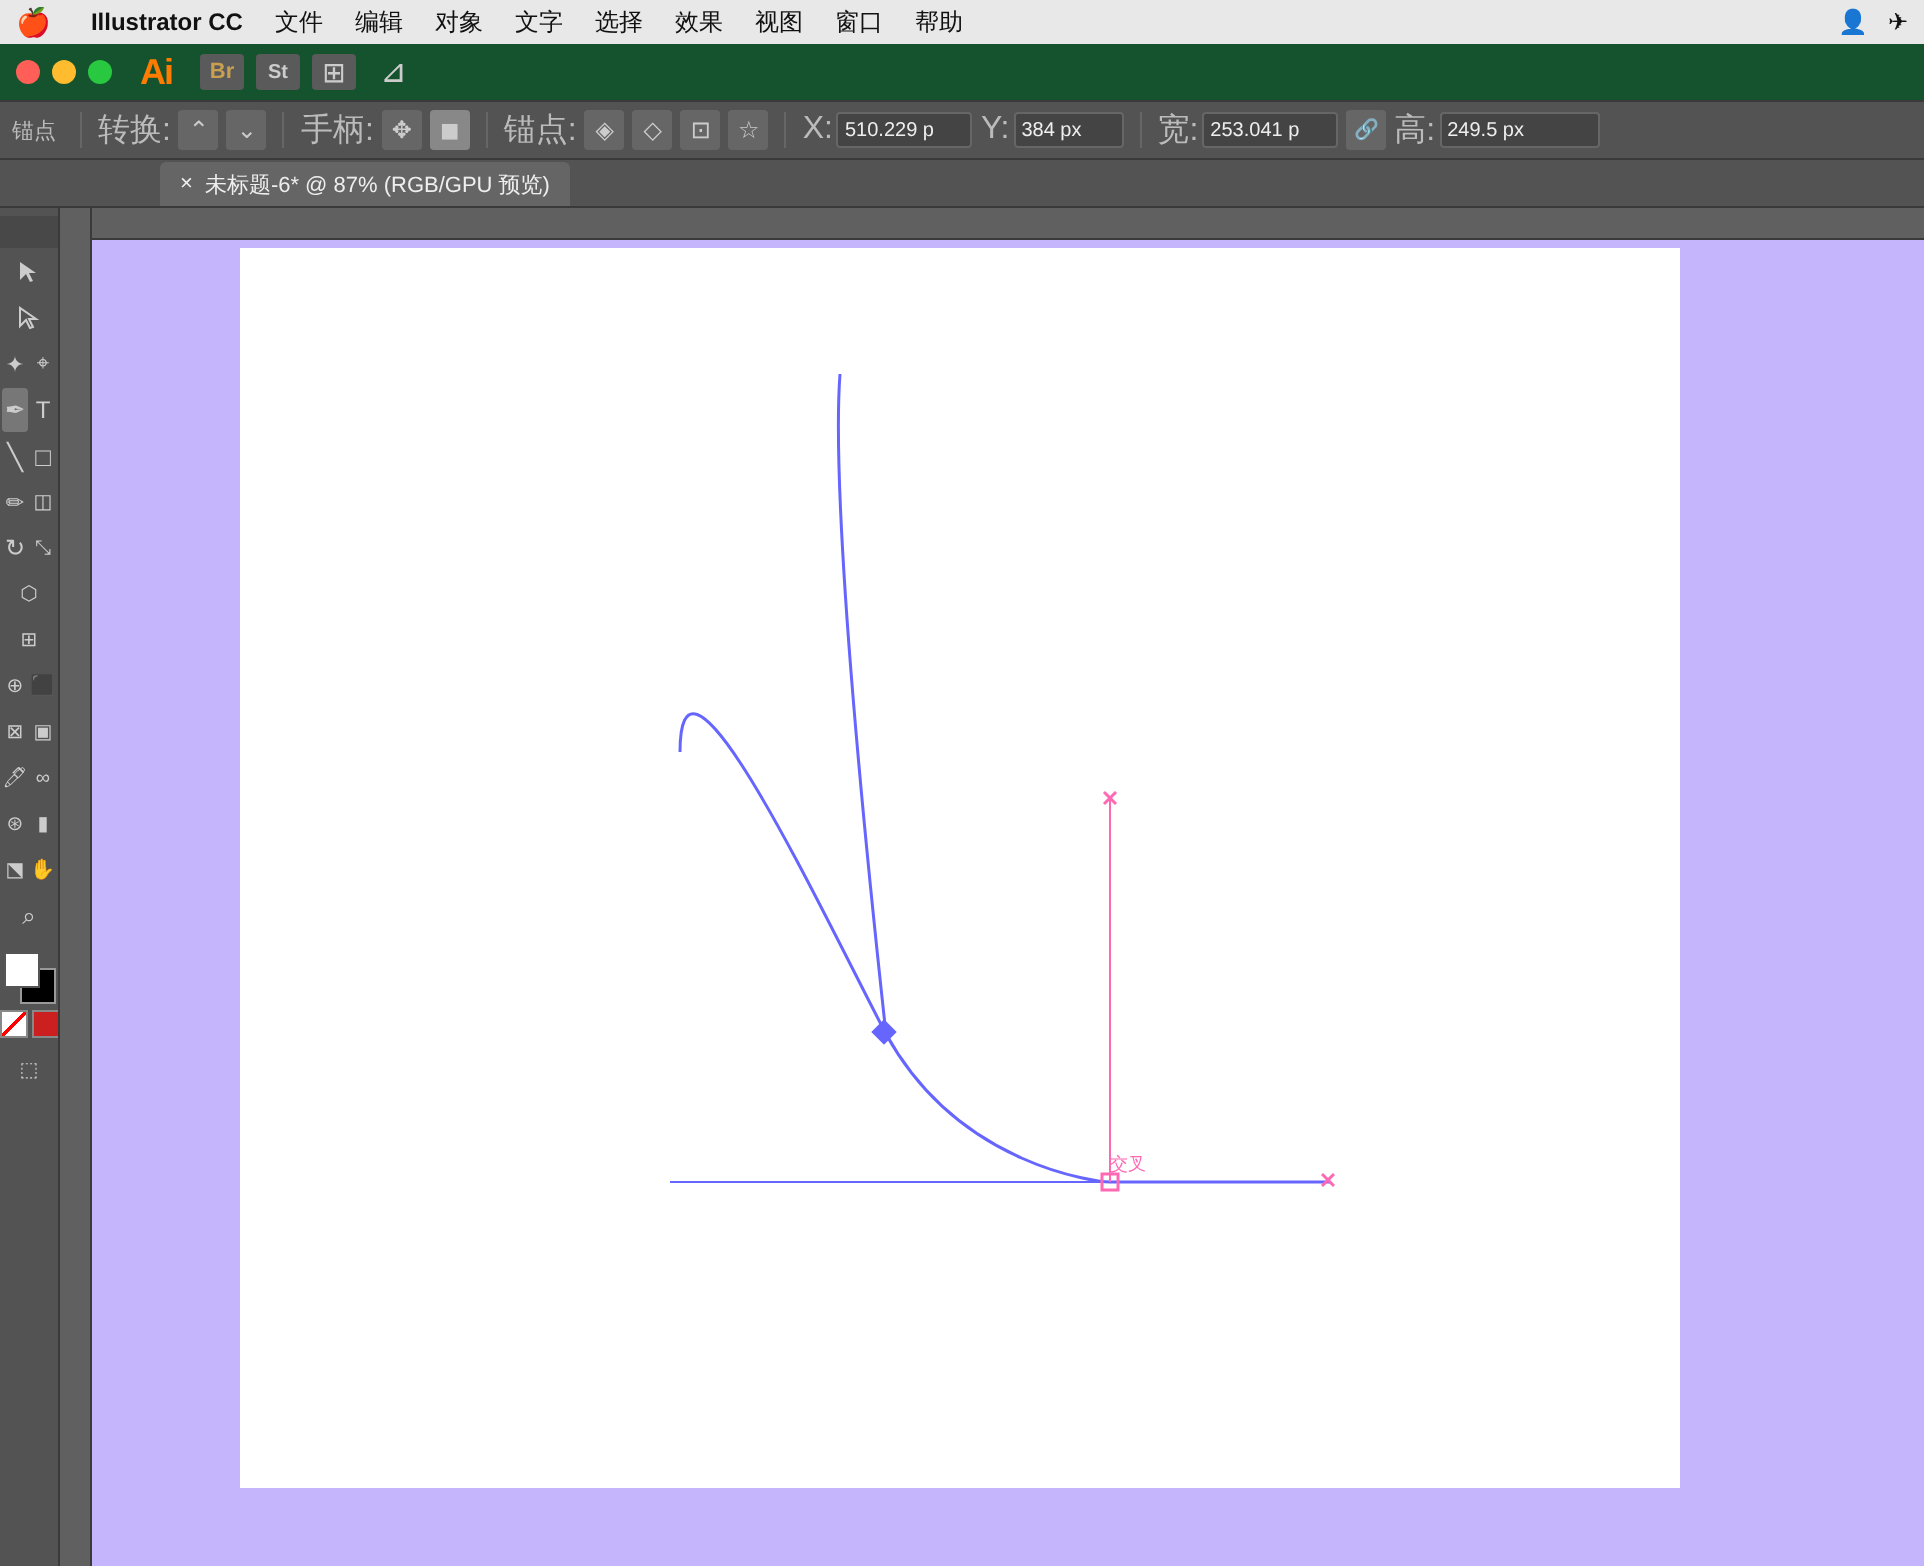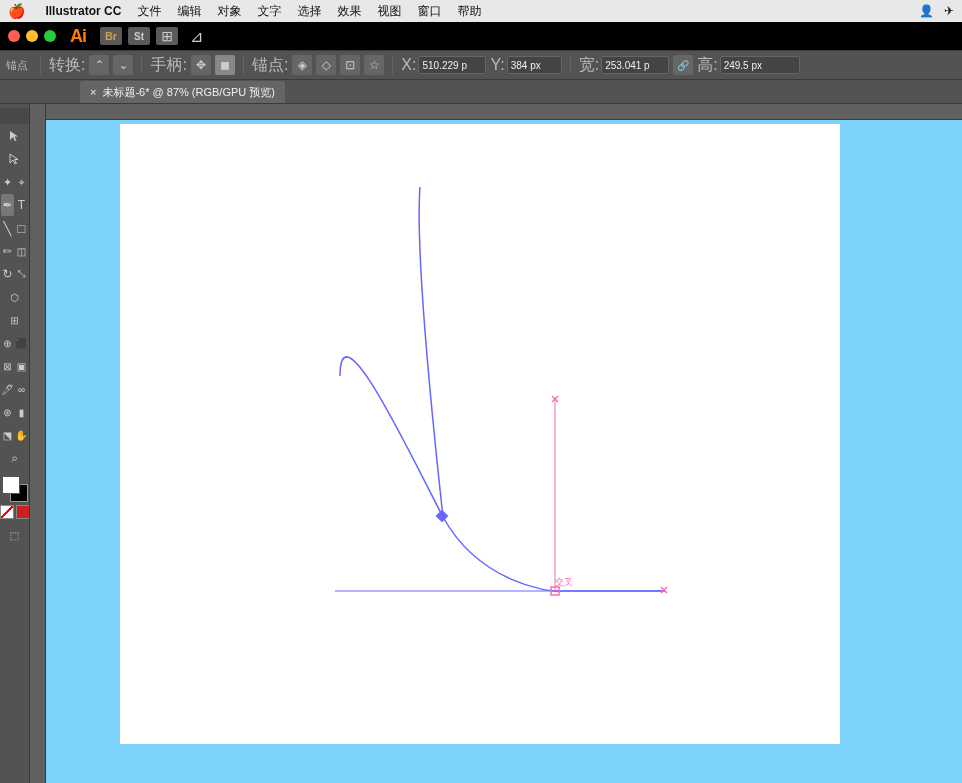--- a/index.html
+++ b/index.html
@@ -11,21 +11,21 @@
       display: flex; align-items: center; padding: 0 8px;
       color: #111; font-size: 12px; gap: 16px;
     }
     #menubar .apple { font-size: 14px; margin-right: 4px; }
     #menubar span { cursor: default; }
     #menubar .app-name { font-weight: 700; }
     #menubar .icons-right { margin-left: auto; display: flex; gap: 10px; align-items: center; }
 
     
     #window-chrome {
-      width: 100%; height: 28px; background: #000000;
+      width: 100%; height: 28px; background: #14532d;
       display: flex; align-items: center; padding: 0 8px; gap: 6px;
     }
     .traffic-light { width: 12px; height: 12px; border-radius: 50%; cursor: pointer; }
     .tl-red { background: #ff5f57; }
     .tl-yellow { background: #febc2e; }
     .tl-green { background: #28c840; }
 
     #ai-logo {
       margin-left: 8px; font-size: 18px; font-weight: 900;
       color: #ff7c00; letter-spacing: -1px;
@@ -102,21 +102,21 @@
     .swatch-fg { width: 18px; height: 18px; background: #fff; border: 1px solid #999; position: absolute; top: 0; left: 0; cursor: pointer; }
     .swatch-bg { width: 18px; height: 18px; background: #000; border: 1px solid #999; position: absolute; bottom: 0; right: 0; cursor: pointer; }
     .swatch-row { display: flex; gap: 2px; }
     .small-swatch { width: 14px; height: 14px; border: 1px solid #888; cursor: pointer; }
     .swatch-none { background: white; position: relative; overflow: hidden; }
     .swatch-none::after { content: ''; position: absolute; top: 0; left: 0; width: 100%; height: 100%; background: linear-gradient(to bottom right, transparent 45%, red 45%, red 55%, transparent 55%); }
     .swatch-color { background: #cc2020; }
 
     
     #canvas-area {
-      flex: 1; background: #7dd3fc; position: relative; overflow: hidden;
+      flex: 1; background: #c4b5fd; position: relative; overflow: hidden;
     }
     #artboard {
       position: absolute; background: white;
       left: 90px; top: 20px; width: 720px; height: 620px;
     }
 
     
     #drawing-svg {
       position: absolute; top: 0; left: 0; width: 100%; height: 100%;
     }

